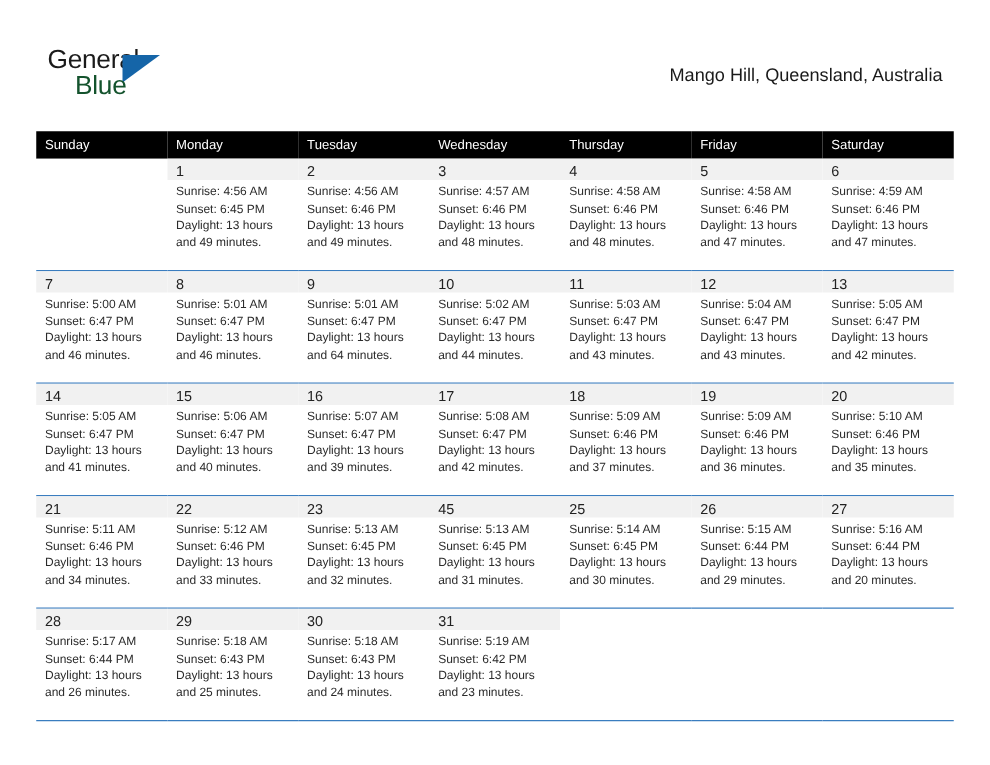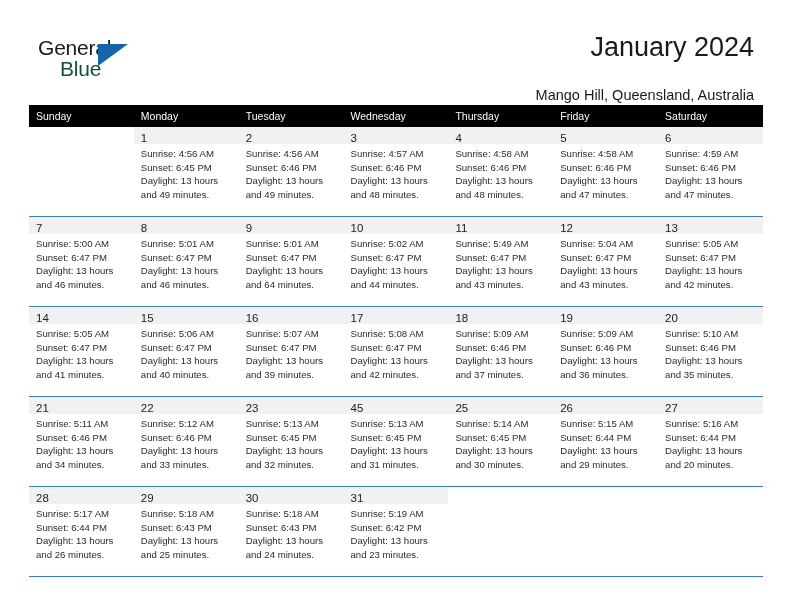--- a/index.html
+++ b/index.html
@@ -158,21 +158,20 @@
 
   <div class="top">
 
     <div class="logo">
       <span class="logo-general">General</span>
       <span class="logo-tri"></span>
       <span class="logo-blue">Blue</span>
     </div>
 
     <div class="title-block">
-      <h1 class="cal-title">January 2024</h1>
       <div class="cal-subtitle">Mango Hill, Queensland, Australia</div>
     </div>
 
   </div>
 
   <table class="cal">
     <thead>
       <tr>
         <th>Sunday</th>
         <th>Monday</th>
@@ -305,21 +304,21 @@
                 <div>Sunset: 6:47 PM</div>
                 <div>Daylight: 13 hours</div>
                 <div>and 44 minutes.</div>
               </div>
             </div>
           </td>
           <td>
             <div class="daycell filled">
               <div class="daynum-band"><span class="daynum">11</span></div>
               <div class="lines">
-                <div>Sunrise: 5:49 AM</div>
+                <div>Sunrise: 5:03 AM</div>
                 <div>Sunset: 6:47 PM</div>
                 <div>Daylight: 13 hours</div>
                 <div>and 43 minutes.</div>
               </div>
             </div>
           </td>
           <td>
             <div class="daycell filled">
               <div class="daynum-band"><span class="daynum">12</span></div>
               <div class="lines">

